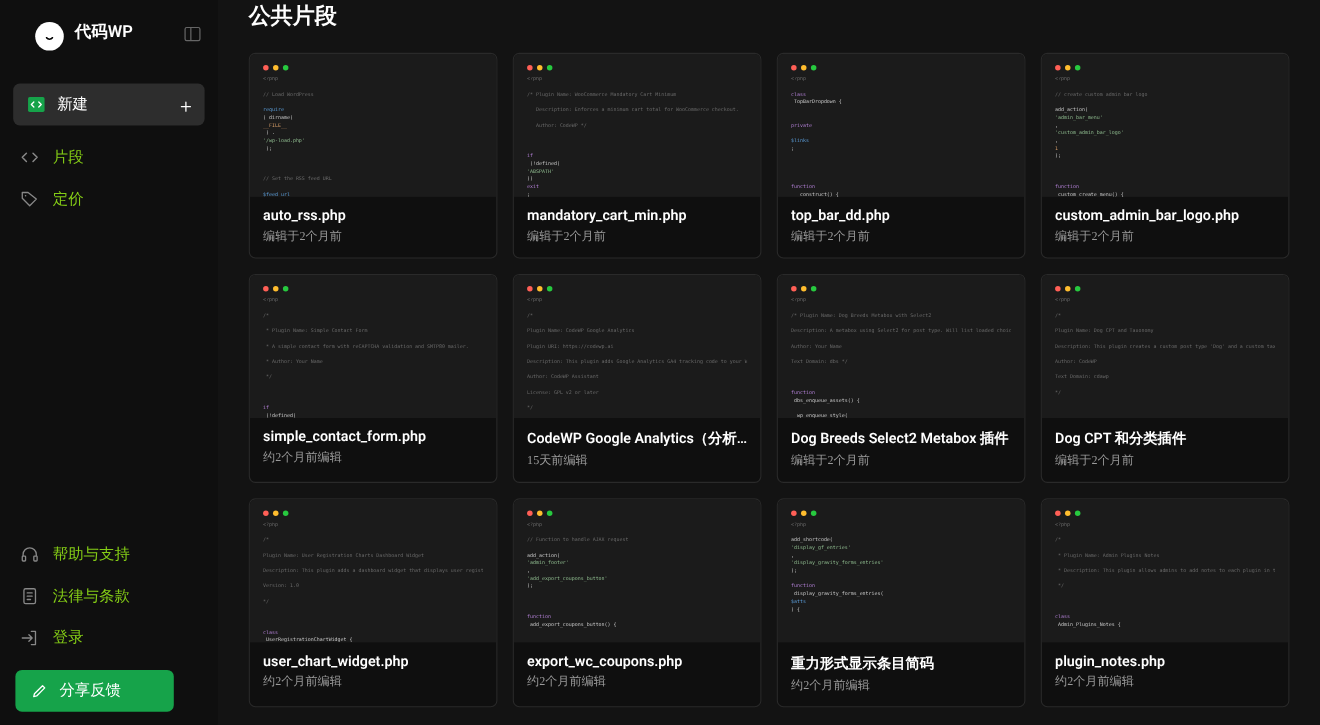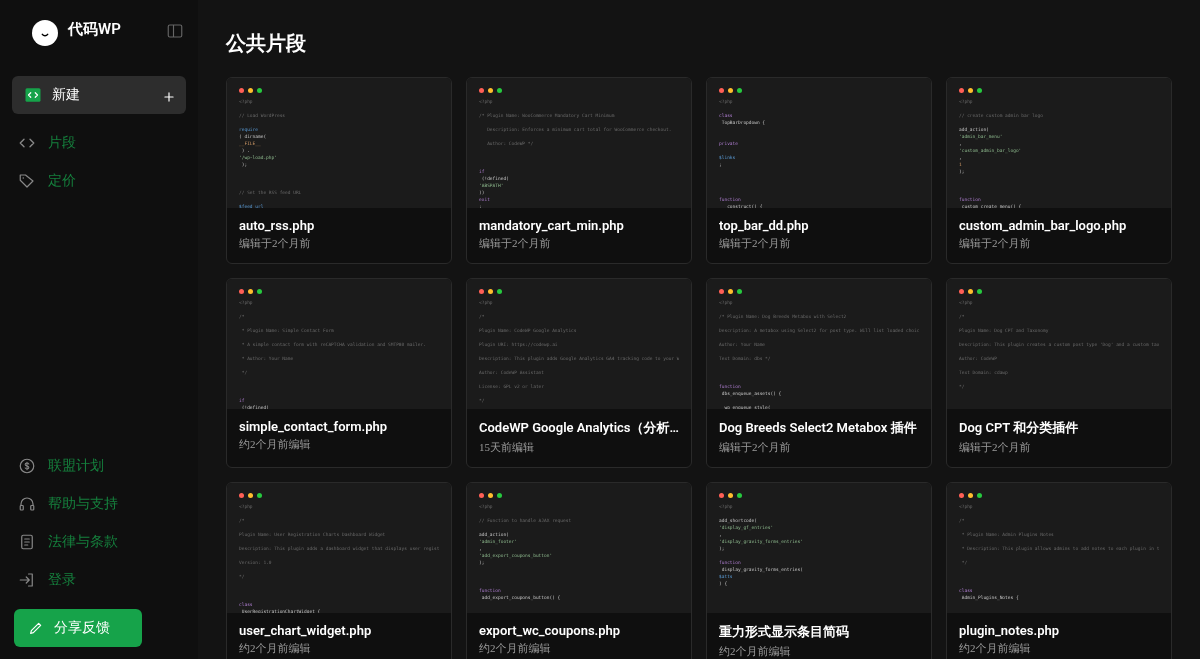--- a/index.html
+++ b/index.html
@@ -55,42 +55,42 @@
     padding:10px 12px;
     margin:10px 12px;
     cursor:pointer;
     font-size:14px;
     position:relative;
   }
   .new-btn .plus{position:absolute;right:10px;color:#fff;}
   .nav-item{
     display:flex;align-items:center;gap:12px;
     padding:10px 18px;
-    color:#15803d;
+    color:#84cc16;
     font-size:14px;
     cursor:pointer;
   }
   .nav-icon{width:18px;height:18px;color:#888;flex-shrink:0;display:flex;align-items:center;justify-content:center;}
   .sidebar-spacer{flex:1;}
   .bottom-pill{
     display:flex;align-items:center;gap:10px;
     background:var(--accent);
     color:#fff;
     border-radius:6px;
     margin:10px 14px 12px;
     padding:10px 14px;
     font-size:14px;
     cursor:pointer;
-    width:128px;
+    width:144px;
   }
   
   .main{
     flex:1;
     overflow-y:auto;
-    padding:30px 28px 24px;
+    padding:1px 28px 24px;
   }
   .page-title{
     font-size:20px;font-weight:700;
     margin:0 0 20px 0;
   }
   .grid{
     display:grid;
     grid-template-columns:repeat(4,1fr);
     gap:14px;
     border-radius:15px;
@@ -187,29 +187,20 @@
         </svg>
     </span>
     <span>定价</span>
   </div>
 
   <div class="sidebar-spacer"></div>
 
   <div class="nav-item">
     <span class="nav-icon">
       <svg width="18" height="18" viewBox="0 0 24 24" fill="none">
-          <circle cx="12" cy="12" r="9" stroke="#888" stroke-width="1.6"></circle>
-          <path d="M12 7v10M14.5 9.5C14 8.5 13 8 12 8c-1.5 0-2.5.8-2.5 2s1 1.6 2.5 2 2.5.8 2.5 2-1 2-2.5 2c-1 0-2-.5-2.5-1.5" stroke="#888" stroke-width="1.4" stroke-linecap="round"></path>
-        </svg>
-    </span>
-    <span>联盟计划</span>
-  </div>
-  <div class="nav-item">
-    <span class="nav-icon">
-      <svg width="18" height="18" viewBox="0 0 24 24" fill="none">
           <path d="M4 14v-2a8 8 0 0116 0v2" stroke="#888" stroke-width="1.6"></path>
           <rect x="3" y="14" width="4" height="6" rx="1" stroke="#888" stroke-width="1.6"></rect>
           <rect x="17" y="14" width="4" height="6" rx="1" stroke="#888" stroke-width="1.6"></rect>
         </svg>
     </span>
     <span>帮助与支持</span>
   </div>
   <div class="nav-item">
     <span class="nav-icon">
       <svg width="18" height="18" viewBox="0 0 24 24" fill="none">

